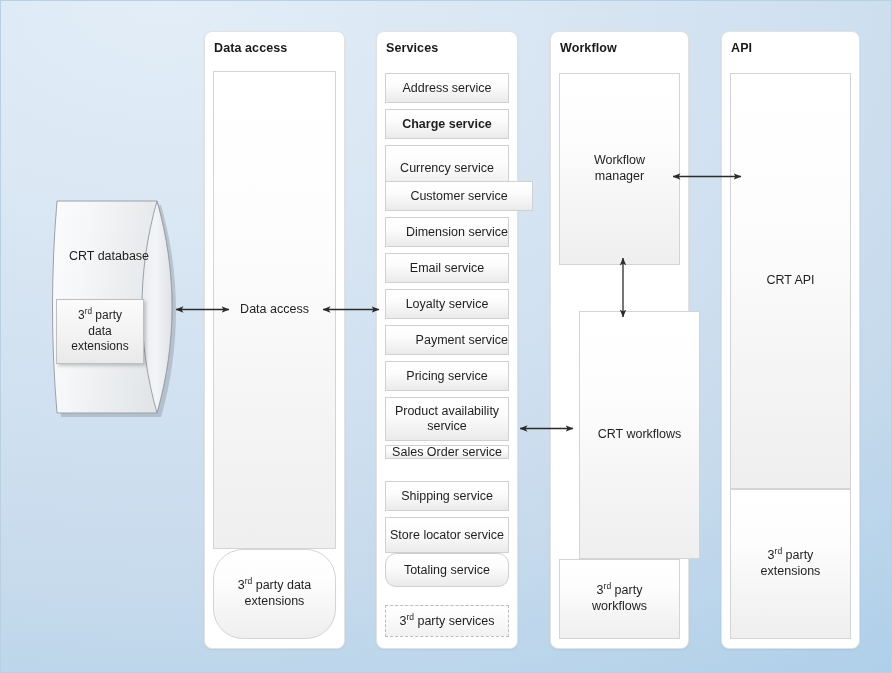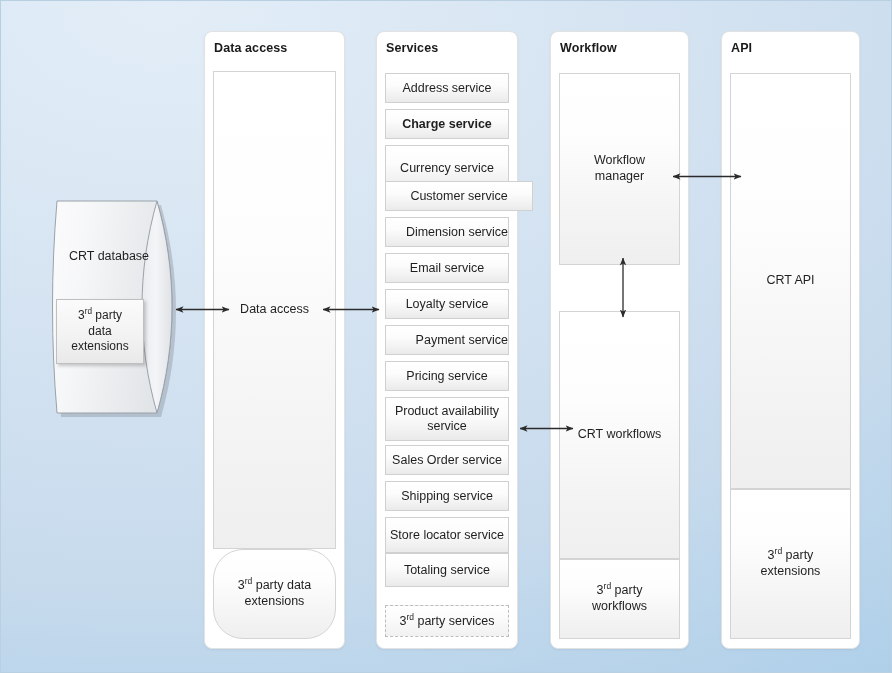--- a/index.html
+++ b/index.html
@@ -216,50 +216,50 @@
     </div>
   <div class="svc" style="left:384px; top:324px; width:124px; height:30px;justify-content:flex-end;">
       <span>Payment service</span>
     </div>
   <div class="svc" style="left:384px; top:360px; width:124px; height:30px;">
       <span>Pricing service</span>
     </div>
   <div class="svc" style="left:384px; top:396px; width:124px; height:44px;">
       <span>Product availability service</span>
     </div>
-  <div class="svc" style="left:384px; top:444px; width:124px; height:30px;">
+  <div class="svc" style="left:384px; top:444px; width:124px; height:14px;">
       <span>Sales Order service</span>
     </div>
   <div class="svc" style="left:384px; top:480px; width:124px; height:30px;">
       <span>Shipping service</span>
     </div>
   <div class="svc" style="left:384px; top:516px; width:124px; height:36px;">
       <span>Store locator service</span>
     </div>
-  <div class="svc" style="left:384px; top:552px; width:124px; height:34px;">
+  <div class="svc" style="left:384px; top:552px; width:124px; height:34px;border-radius:11px;">
       <span>Totaling service</span>
     </div>
   <div class="svc dashed" style="left:384px; top:604px; width:124px; height:32px;">
     <span>
       <span>3</span><sup>rd</sup><span> party services</span>
     </span>
   </div>
 
   <div class="panel" style="left:549px; top:30px; width:139px; height:618px;">
     <div class="panel-title">Workflow</div>
   </div>
 
   <div class="gbox" style="left:558px; top:72px; width:121px; height:192px;">
     <span>
       <span>Workflow</span><br>
       <span>manager</span>
     </span>
   </div>
 
-  <div class="gbox" style="left:558px; top:310px; width:121px; height:248px;">
+  <div class="gbox" style="left:578px; top:310px; width:121px; height:248px;">
     <span>CRT workflows</span>
   </div>
 
   <div class="gbox stacked-bottom" style="left:558px; top:558px; width:121px; height:80px;">
     <span>
       <span>3</span><sup>rd</sup><span> party</span><br>
       <span>workflows</span>
     </span>
   </div>
 

